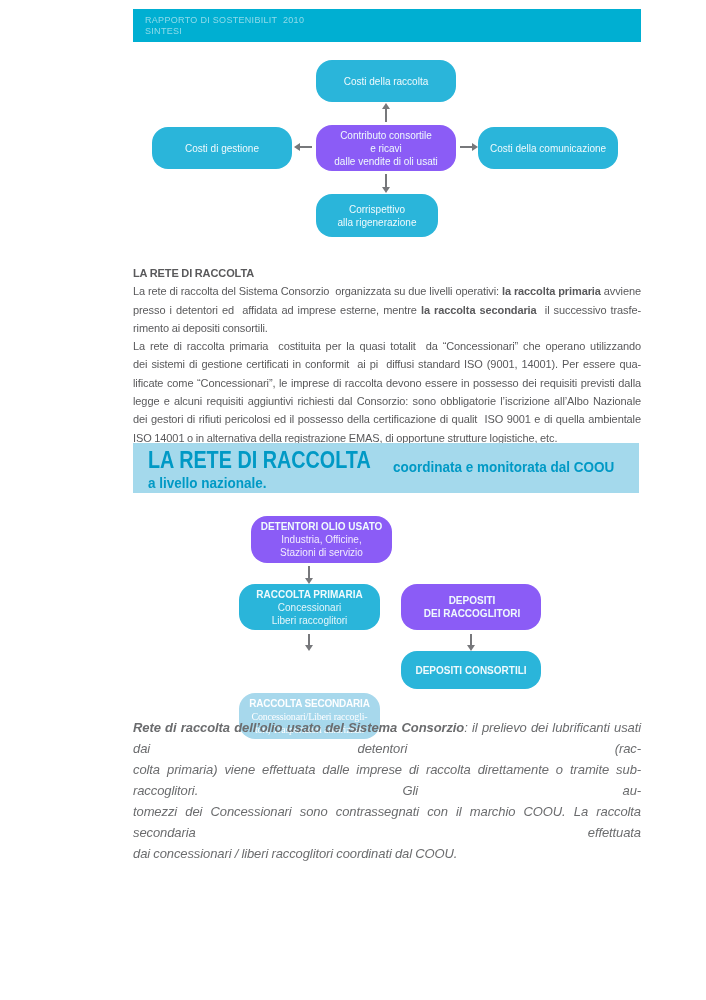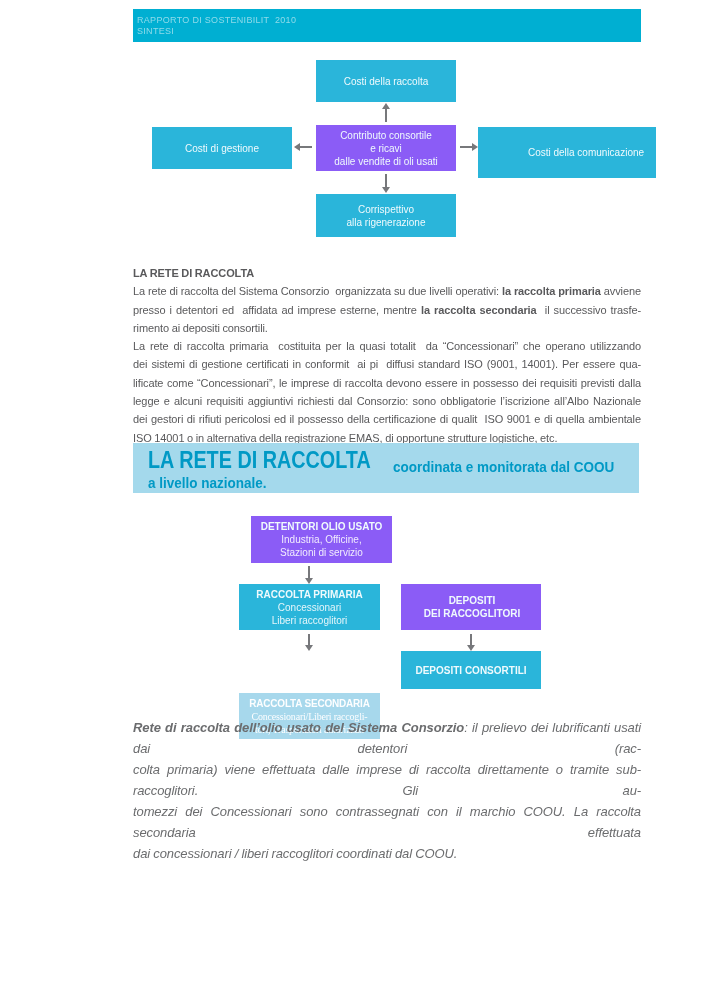--- a/index.html
+++ b/index.html
@@ -2,36 +2,36 @@
 <html><head>
 <meta charset="utf-8">
 <style>
   html,body{margin:0;padding:0;background:#ffffff;}
   .page{position:relative;width:706px;height:1000px;background:#ffffff;overflow:hidden;
         font-family:"Liberation Sans","DejaVu Sans",sans-serif;}
 
   
   .header-bar{position:absolute;left:133px;top:9px;width:508px;height:33px;
               background:#00AFD2;color:#8FDBEA;font-size:9px;line-height:11px;
-              letter-spacing:.3px;padding:6px 0 0 4px;box-sizing:border-box;}
+              letter-spacing:.3px;padding:6px 0 0 12px;box-sizing:border-box;}
 
   
-  .dbox{position:absolute;border-radius:0;color:#EFFAFD;text-align:center;
+  .dbox{position:absolute;border-radius:16px;color:#EFFAFD;text-align:center;
         display:flex;flex-direction:column;align-items:center;justify-content:center;
         font-size:10px;line-height:13px;white-space:pre-line;}
   .c-mid{background:#2AB5DA;}
   .c-dark{background:#8b5cf6;}
   .c-pale{background:#A7D8EC;color:#FDFEFF;}
 
   
   .b-top   {left:316px;top:60px; width:140px;height:42px;}
   .b-left  {left:152px;top:127px;width:140px;height:42px;}
   .b-center{left:316px;top:125px;width:140px;height:46px;}
-  .b-right {left:478px;top:127px;width:140px;height:51px;padding-left:38px;}
-  .b-bottom{left:316px;top:194px;width:140px;height:43px;}
+  .b-right {left:478px;top:127px;width:140px;height:42px;}
+  .b-bottom{left:316px;top:194px;width:122px;height:43px;}
 
   
   .n-box{padding:4px 5px;box-sizing:border-box;}
   .n-box .ttl{font-weight:700;}
   .n-box .sub{white-space:pre-line;color:rgba(255,255,255,.88);}
   .n-detentori {left:251px;top:516px;width:141px;height:47px;}
   .n-primaria  {left:239px;top:584px;width:141px;height:46px;}
   .n-secondaria{left:239px;top:651px;width:141px;height:46px;letter-spacing:-.2px;margin-top:42px;}
   .n-secondaria .sub{color:#FDFEFF;font-family:Liberation Serif, serif;}
   .n-dep-racc  {left:401px;top:584px;width:140px;height:46px;padding-left:7px;}

